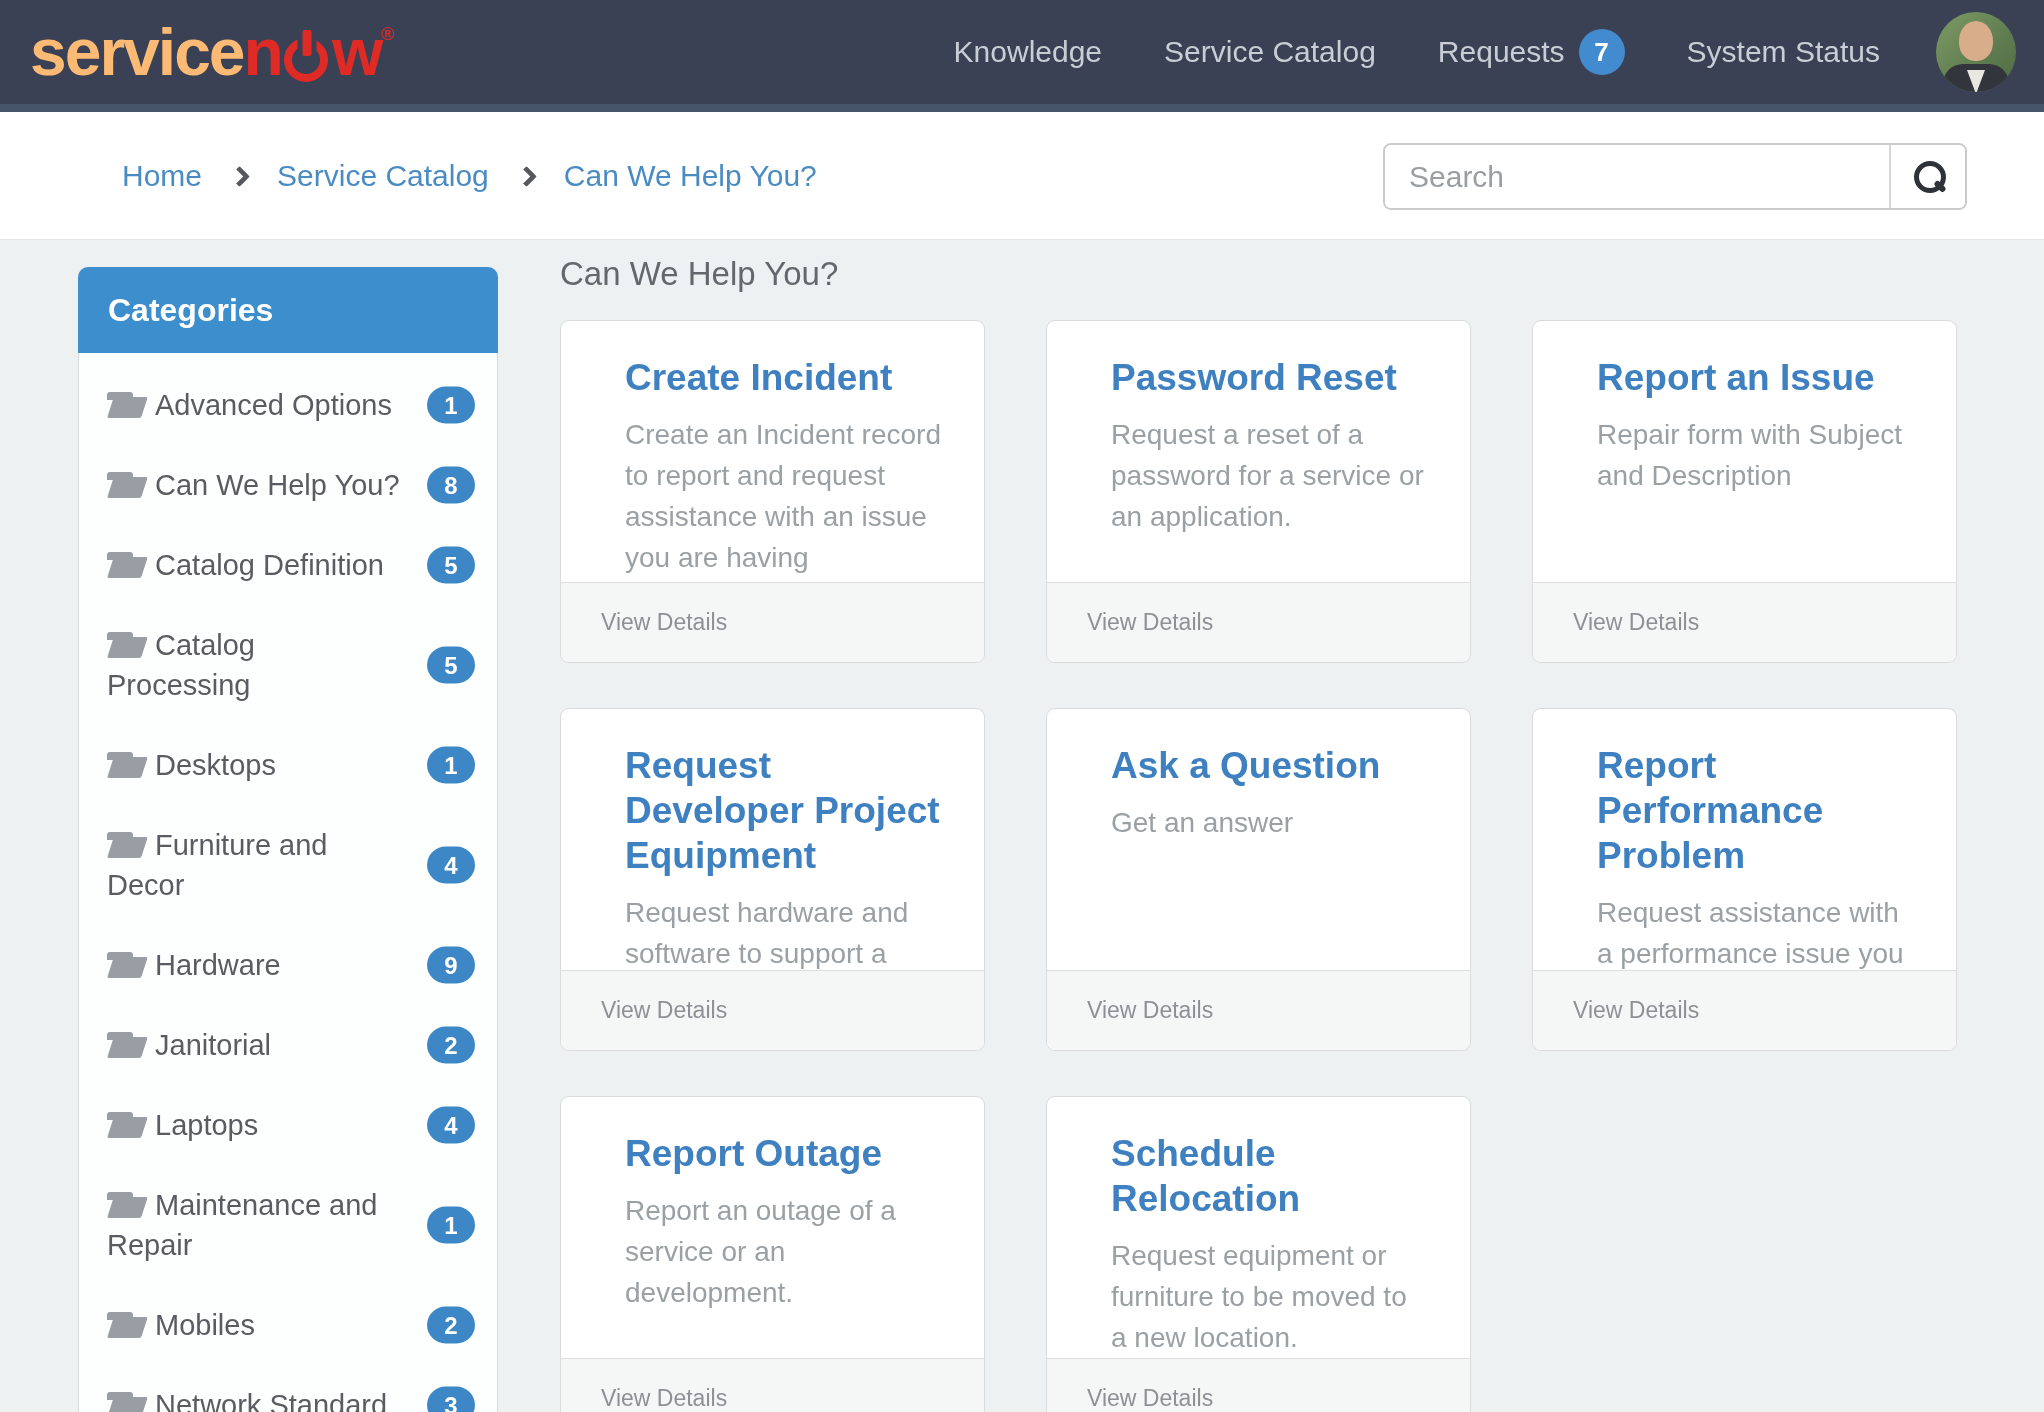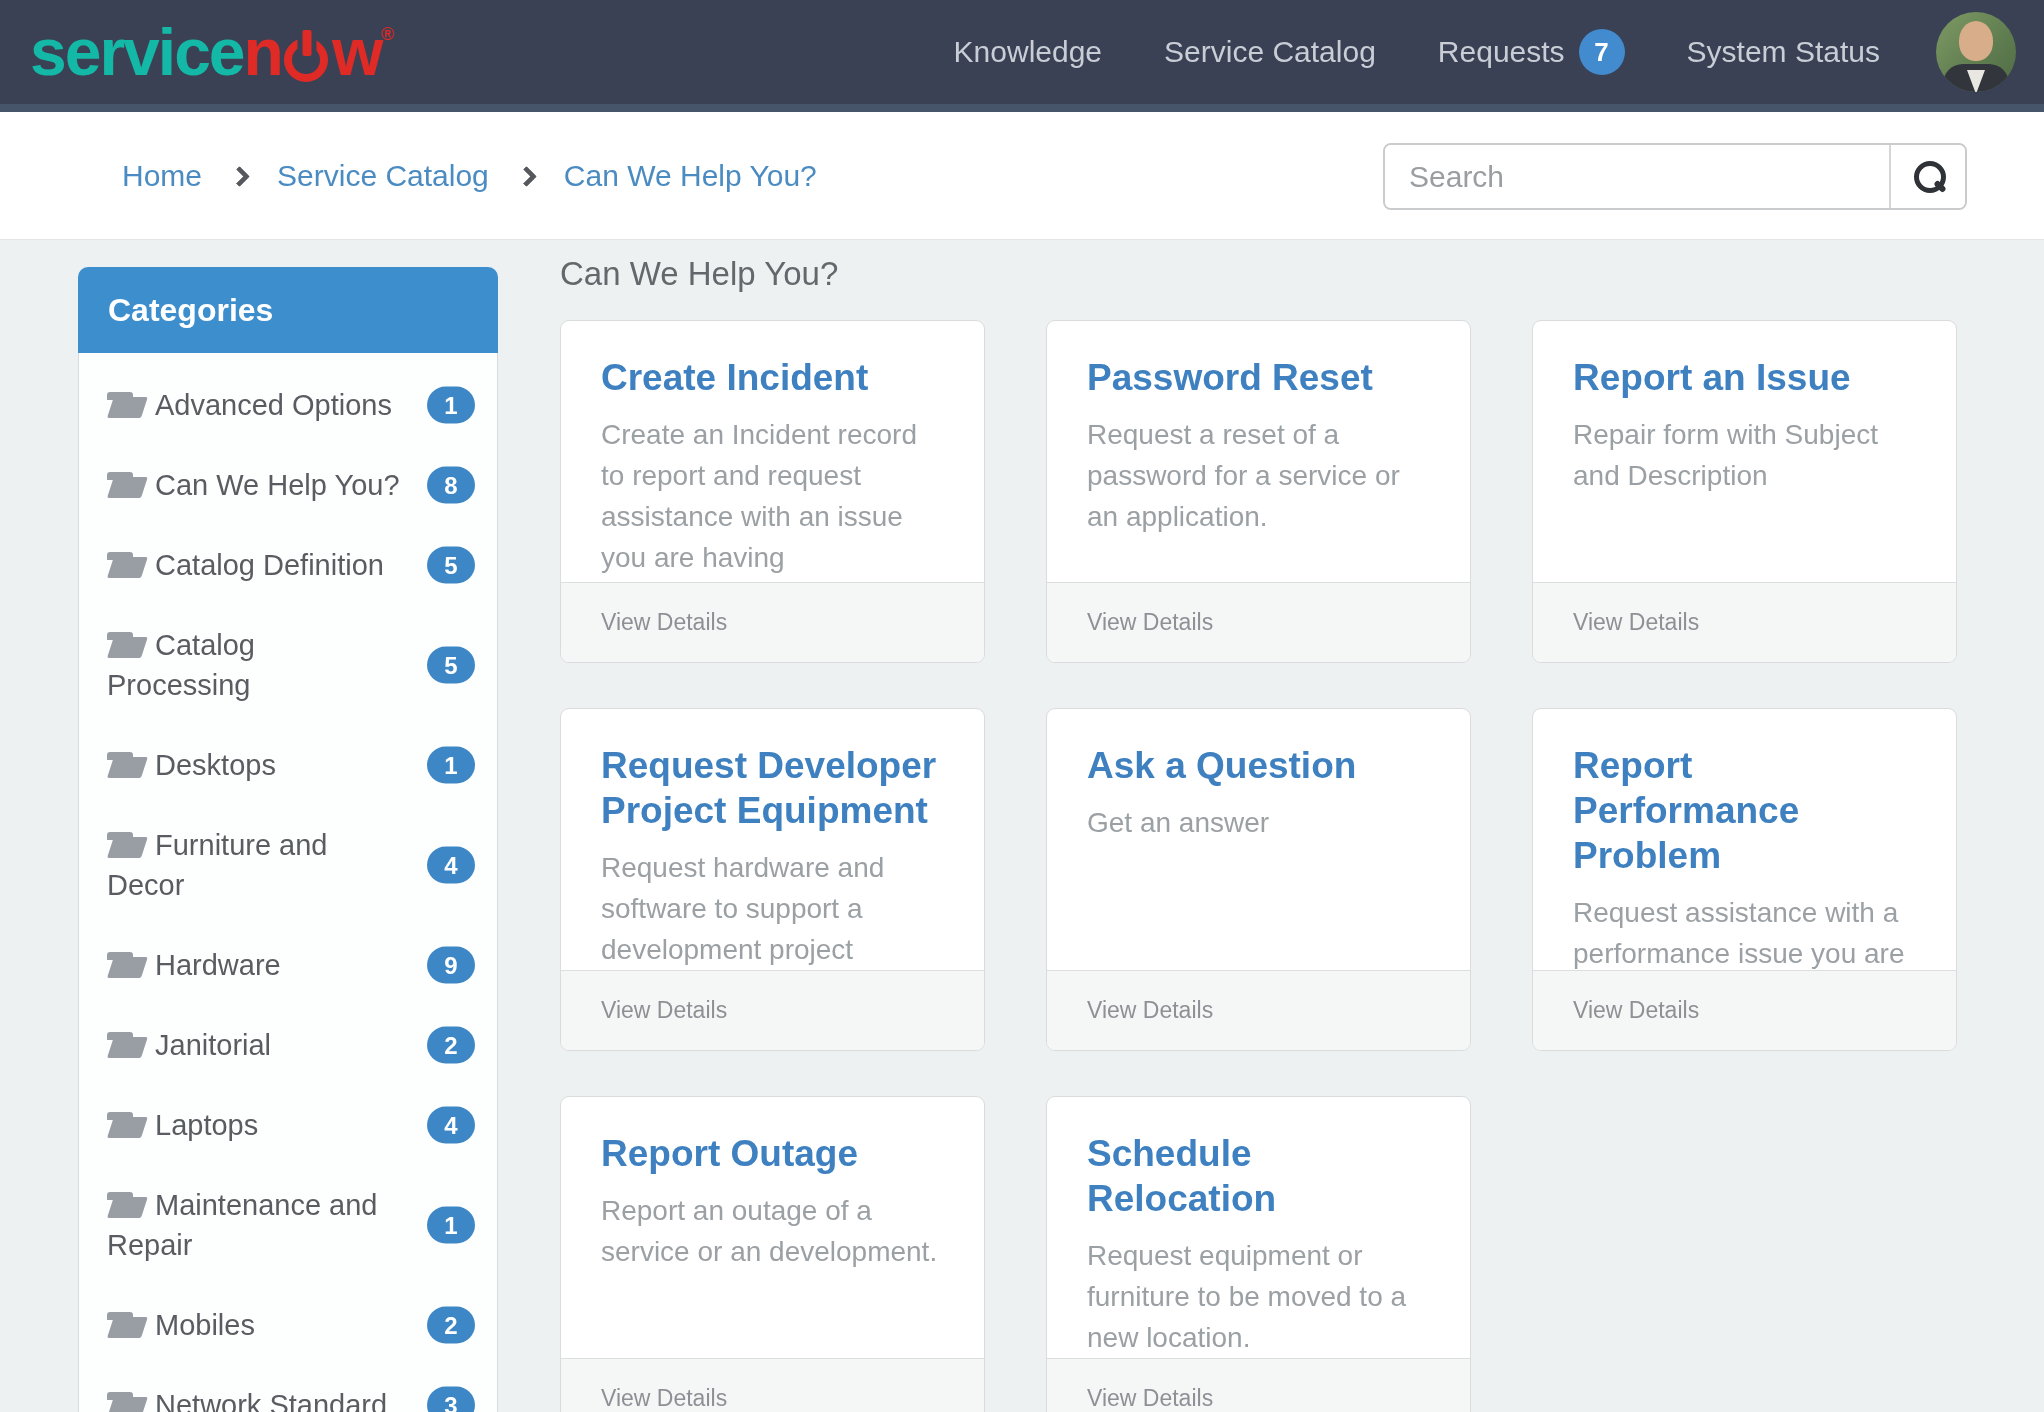--- a/index.html
+++ b/index.html
@@ -9,21 +9,21 @@
 
   
   .navbar {
     position:absolute; top:0; left:0; width:100%; height:112px;
     background:#3a4154; border-bottom:8px solid #46556a;
     display:flex; align-items:center; justify-content:space-between;
     padding:0 28px 0 30px;
   }
   .logo { display:flex; align-items:center; font-weight:bold; font-size:66px;
           letter-spacing:-2px; line-height:1; user-select:none; }
-  .logo .lg-service { color:#14b8a6; }
+  .logo .lg-service { color:#fdba74; }
   .logo .lg-n, .logo .lg-w { color:#df2a26; }
   .pwr { position:relative; display:inline-block; width:46px; height:47px; margin:0 2px; top:6px; }
   .pwr-ring { position:absolute; left:0; top:3px; width:44px; height:44px;
               border:8px solid #df2a26; border-radius:50%; }
   .pwr-stem { position:absolute; top:-5px; left:50%; transform:translateX(-50%);
               width:9px; height:26px; background:#df2a26; border-radius:2px;
               box-shadow:0 0 0 5px #3a4154; }
   .lg-reg { color:#df2a26; font-size:18px; font-weight:bold; align-self:flex-start; margin-top:6px; }
 
   .nav-right { display:flex; align-items:center; }
@@ -94,21 +94,21 @@
   .cat-item.wrap2 .count-badge { top:40px; }
 
   
   .main { position:absolute; left:560px; top:15px; width:1400px; }
   .page-title { font-size:33px; color:#63686c; font-weight:normal; }
   .cards-grid { margin-top:27px; display:grid;
                 grid-template-columns:repeat(3, 425px);
                 column-gap:61px; row-gap:45px; grid-auto-rows:343px; }
   .card { background:#ffffff; border:1px solid #d9dbdc; border-radius:9px;
           display:flex; flex-direction:column; overflow:hidden; height:100%; }
-  .card-body { flex:1; padding:34px 40px 0 40px; overflow:hidden; }
+  .card-body { flex:1; padding:34px 40px 0 64px; overflow:hidden; }
   .card-title { display:block; color:#3e80c0; font-size:37px; font-weight:600;
                 line-height:1.22; cursor:pointer; text-decoration:none; }
   .card-desc { margin-top:14px; color:#9ba0a4; font-size:28px; line-height:41px; }
   .card-footer { height:80px; background:#f5f6f6; border-top:1px solid #dcdedf;
                  display:flex; align-items:center; padding:0 40px;
                  color:#8d9195; font-size:23px; cursor:pointer; }
 </style>
 </head>
 <body>
 

